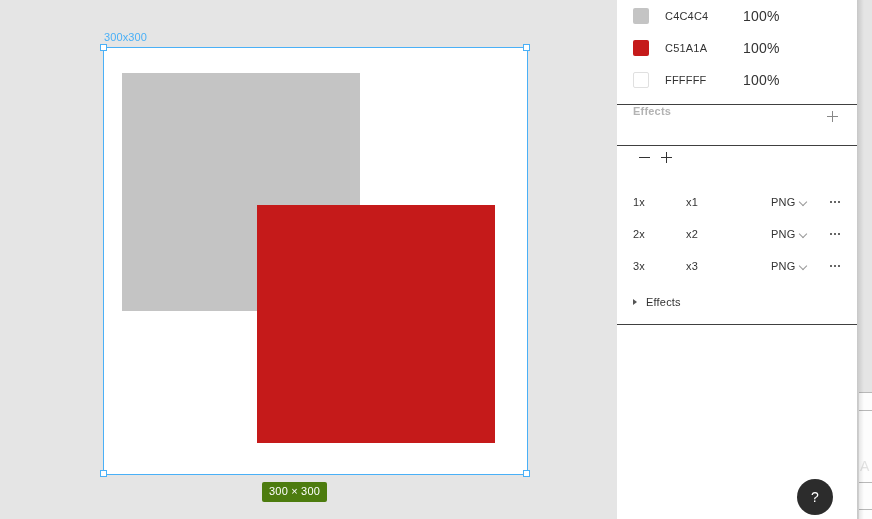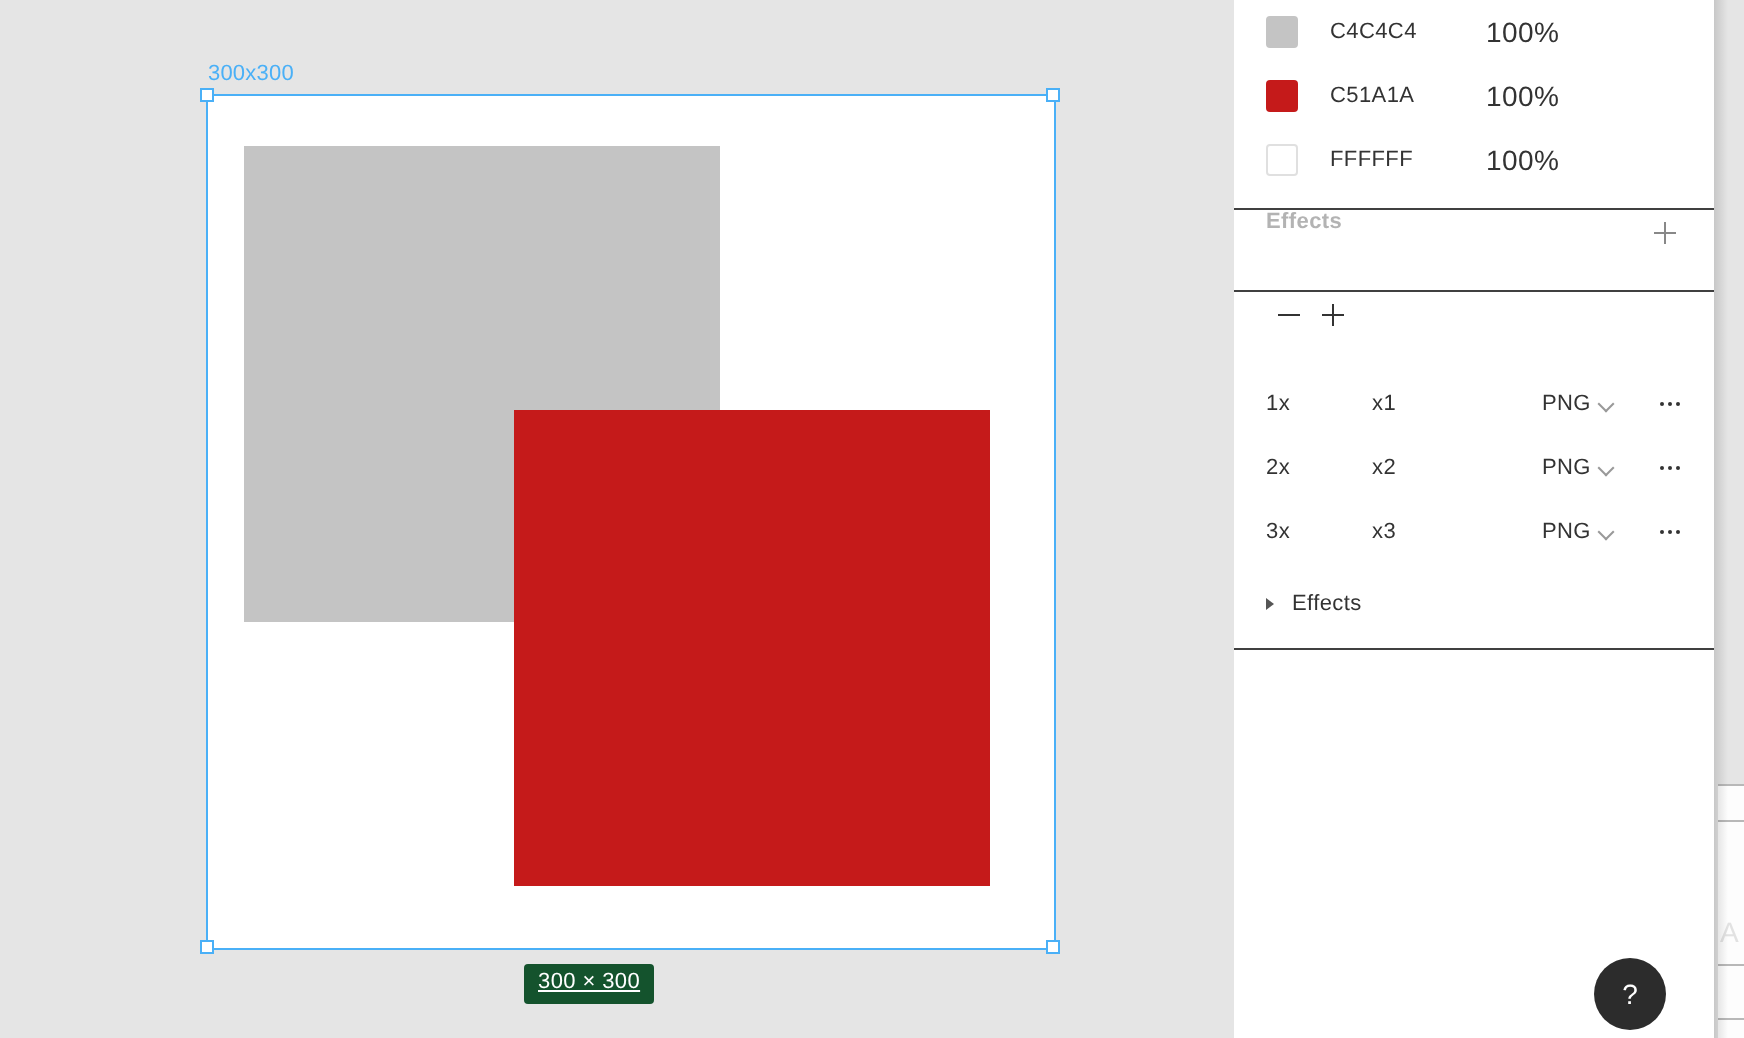--- a/index.html
+++ b/index.html
@@ -84,29 +84,28 @@
   }
   .handle.tl { left: -4px; top: -4px; }
   .handle.tr { left: 419px; top: -4px; }
   .handle.bl { left: -4px; top: 422px; }
   .handle.br { left: 419px; top: 422px; }
 
   .size-badge {
     position: absolute;
     left: 158px;
     top: 434px;
-    background: #14532d;
+    background: #4d7c0f;
     color: #ffffff;
     font-size: 11px;
     line-height: 11px;
     padding: 4px 7px 5px 7px;
     border-radius: 2px;
     white-space: nowrap;
     letter-spacing: 0.2px;
-    text-decoration: underline;
   }
 
   
   #panel {
     position: absolute;
     left: 617px;
     top: 0;
     width: 240px;
     height: 519px;
     background: #ffffff;

